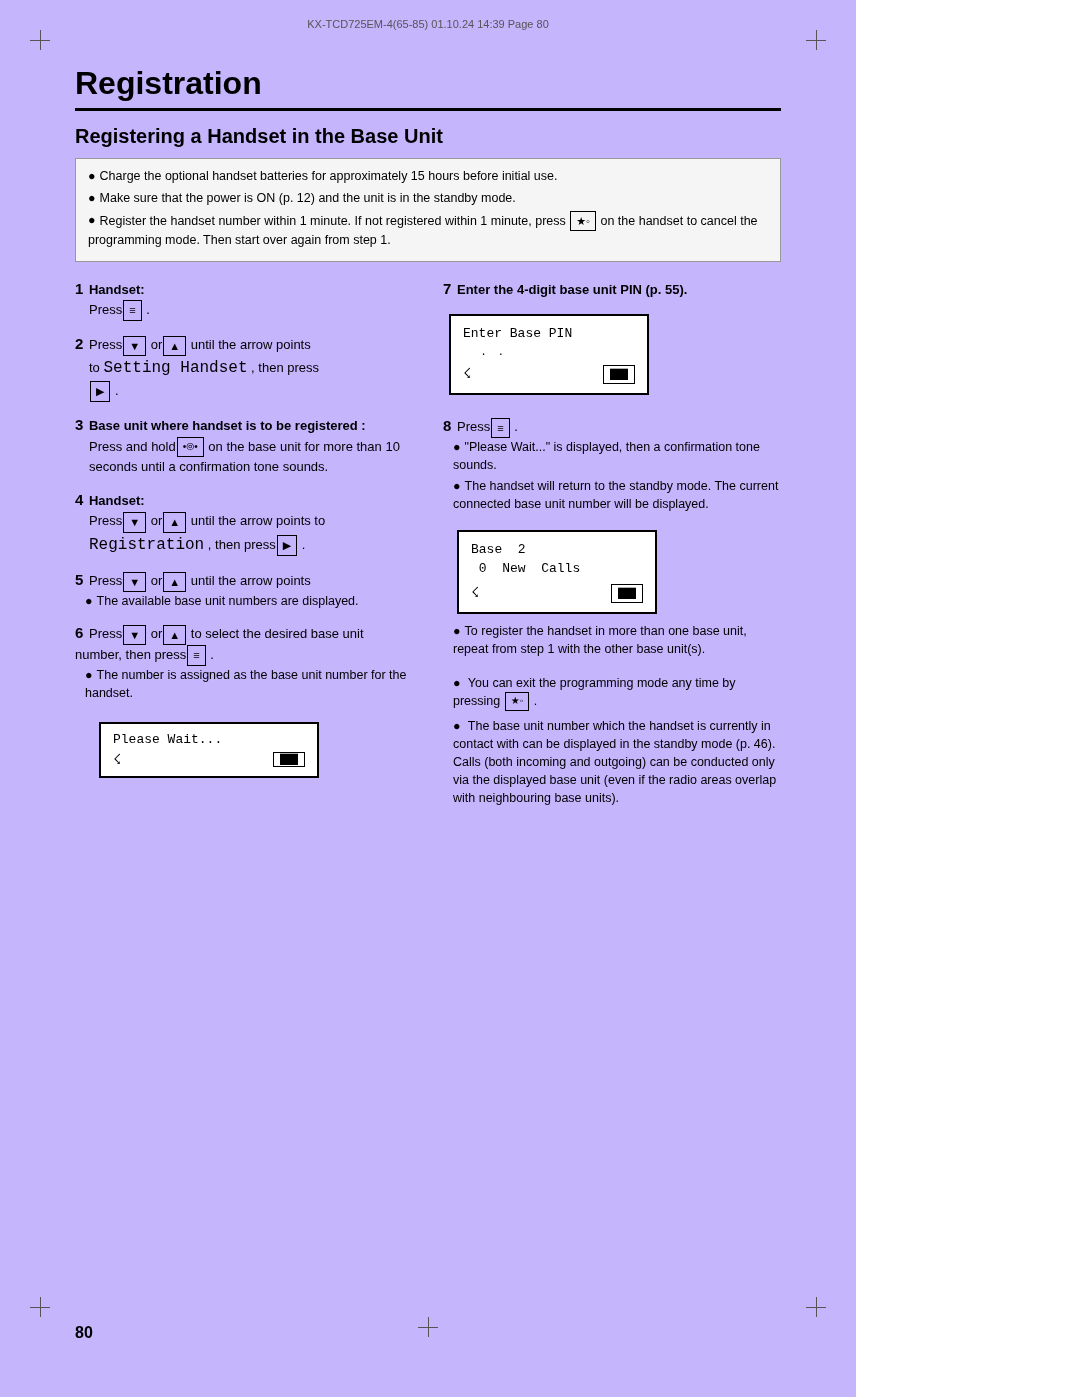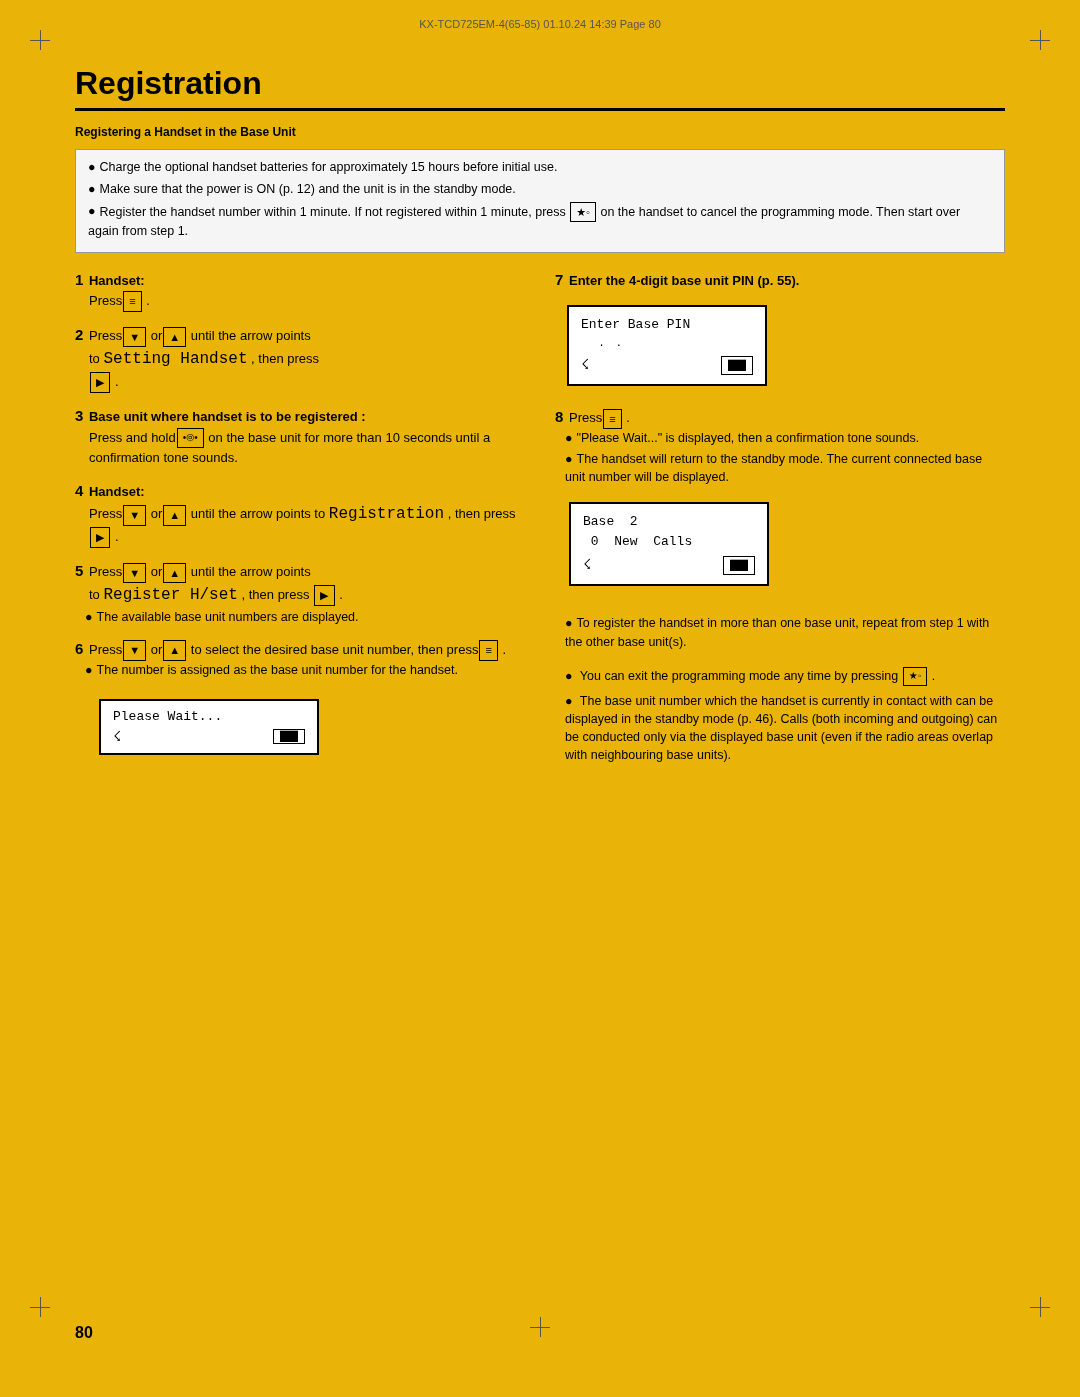--- a/index.html
+++ b/index.html
@@ -7,23 +7,23 @@
       background: #fff;
       font-family: Arial, Helvetica, sans-serif;
       font-size: 13px;
       color: #000;
       width: 1080px;
       min-height: 1397px;
       position: relative;
     }
 
     .page-wrapper {
-      width: 1080px;
+      width: 856px;
       min-height: 1397px;
-      background: #eab308;
+      background: #c4b5fd;
       position: relative;
       padding: 0;
     }
 
     
     .page-header {
       position: absolute;
       top: 18px;
       left: 50%;
       transform: translateX(-50%);
@@ -94,21 +94,21 @@
     }
 
     .title-underline {
       height: 3px;
       background: #000;
       margin-bottom: 14px;
     }
 
     
     .section-title {
-      font-size: 12px;
+      font-size: 20px;
       font-weight: bold;
       margin-bottom: 10px;
     }
 
     .intro-text {
       font-size: 13px;
       margin-bottom: 12px;
     }
 
     
@@ -294,24 +294,20 @@
             Press<span class="key">▼</span> or<span class="key">▲</span>  until the arrow points
             to <span class="mono">Registration</span> , then press<span class="key">▶</span> .
           </div>
         </div>
 
         <div class="step">
           <span class="step-number">5</span>
           <span>
             Press<span class="key">▼</span> or<span class="key">▲</span>  until the arrow points
           </span>
-          <div class="step-content">
-            to <span class="mono">Register H/set</span> , then press
-            <span class="key">▶</span> .
-          </div>
           <div class="bullet-point">The available base unit numbers are displayed.</div>
         </div>
 
         <div class="step">
           <span class="step-number">6</span>
           <span>
             Press<span class="key">▼</span> or<span class="key">▲</span>  to select the desired
             base unit number, then press<span class="key">≡</span> .
           </span>
           <div class="bullet-point">The number is assigned as the base unit number for the handset.</div>
@@ -327,21 +323,21 @@
           </div>
         </div>
 
       </div>
 
       <div class="col-right">
 
         <div class="step">
           <span class="step-number">7</span>
           <span class="step-title"> Enter the 4-digit base unit PIN (p. 55).</span>
-          <div style="margin-left: 12px; margin-top: 6px;">
+          <div style="margin-left: 6px; margin-top: 6px;">
             <div class="lcd-box" style="min-width: 200px;">
               <span class="lcd-line">Enter Base PIN</span>
               <span class="lcd-line" style="font-size:11px; letter-spacing:2px;">  . .</span>
               <div class="lcd-icons">
                 <span style="font-size:14px;">☇</span>
                 <span style="border:1px solid #000; padding:1px 6px; font-size:10px;">███</span>
               </div>
             </div>
           </div>
         </div>
@@ -357,21 +353,21 @@
             <div class="lcd-box" style="min-width: 200px;">
               <span class="lcd-line">Base  2</span>
               <span class="lcd-line"> 0  New  Calls</span>
               <div class="lcd-icons">
                 <span style="font-size:14px;">☇</span>
                 <span style="border:1px solid #000; padding:1px 6px; font-size:10px;">███</span>
               </div>
             </div>
           </div>
 
-          <div class="bullet-point" style="margin-top: 20px;">To register the handset in more than one base unit, repeat from step 1 with the other base unit(s).</div>
+          <div class="bullet-point" style="margin-top: 0;">To register the handset in more than one base unit, repeat from step 1 with the other base unit(s).</div>
         </div>
 
         <div style="margin-top: 16px;">
           <div class="bullet-point">
             You can exit the programming mode any time by pressing <span class="key" style="font-size:10px;">★◦</span> .
           </div>
           <div class="bullet-point" style="margin-top: 6px;">
             The base unit number which the handset is currently in contact with can be displayed in the standby mode (p. 46). Calls (both incoming and outgoing) can be conducted only via the displayed base unit (even if the radio areas overlap with neighbouring base units).
           </div>
         </div>

